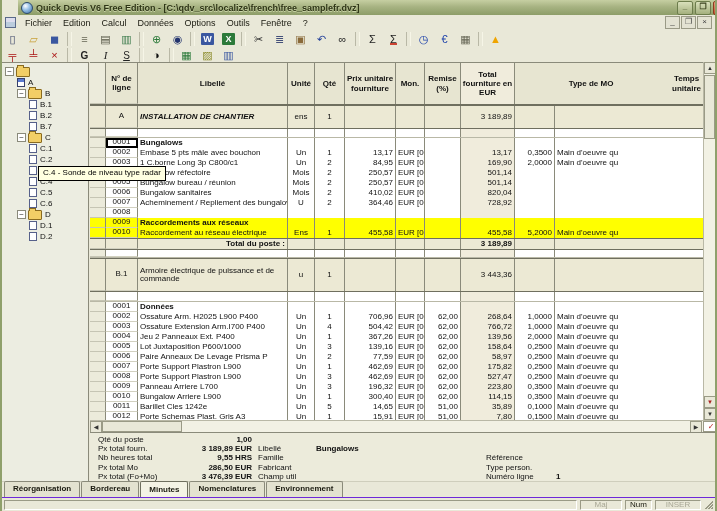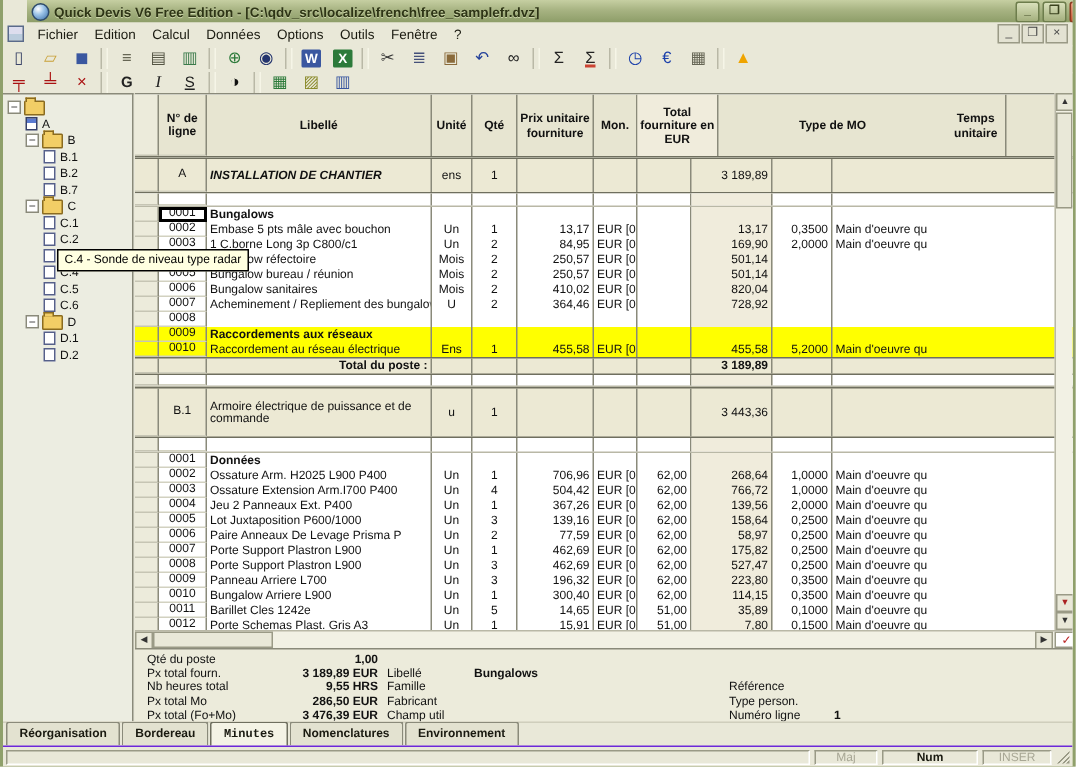--- a/index.html
+++ b/index.html
@@ -93,27 +93,27 @@
   .il{width:70px;padding-left:8px;flex:none;}
   .iv{width:84px;text-align:right;font-weight:bold;flex:none;}
   .il2{width:58px;margin-left:6px;flex:none;}
   .iv2{width:110px;font-weight:bold;flex:none;}
   .il3{width:64px;margin-left:60px;flex:none;}
   .iv3{font-weight:bold;margin-left:6px;flex:none;}
   
   #tabsbar{position:absolute;left:0;top:481px;width:100%;height:16px;background:#E9E8D8;display:flex;align-items:flex-end;padding-left:2px;border-top:1px solid #cfcebc;box-sizing:border-box;}
   .tab{font-size:8px;font-weight:bold;color:#1a1a10;background:#E3E2D0;border:1px solid #8a8a7a;border-bottom:none;
        padding:2px 8px 1px;margin-right:1px;border-radius:2px 2px 0 0;height:12px;line-height:10px;box-sizing:content-box;}
-  .tab.active{background:#F4F3E5;padding-top:3px;position:relative;top:1px;border-color:#6f6f5f;font-family:Liberation Mono, monospace;}
+  .tab.active{background:#F4F3E5;padding-top:3px;position:relative;top:1px;border-color:#6f6f5f;}
   
   #statusbar{position:absolute;left:0;top:497px;width:100%;height:14px;background:#E9E8D8;display:flex;align-items:center;padding:0 2px;box-sizing:border-box;border-top:1px solid #6d28d9;}
   .spanel{height:10px;border:1px solid;border-color:#9a9a86 #fff #fff #9a9a86;box-sizing:border-box;font-size:8px;line-height:8px;text-align:center;color:#1a1a10;margin-right:3px;}
   #sp-main{flex:1;}
   #sp-maj{width:42px;color:#a8a795;}
-  #sp-num{width:64px;font-weight:bold;}
+  #sp-num{width:27px;font-weight:normal;}
   #sp-ins{width:46px;color:#a8a795;}
   #grip{width:9px;height:9px;background:
      linear-gradient(135deg,transparent 55%,#9a9a86 55%,#9a9a86 62%,transparent 62%,transparent 72%,#9a9a86 72%,#9a9a86 79%,transparent 79%,transparent 88%,#9a9a86 88%);}
   
   #tooltip{position:absolute;left:36px;top:166px;height:13px;background:#FFFFE1;border:1px solid #000;
      font-size:8px;line-height:12px;padding:0 4px;white-space:nowrap;z-index:60;color:#000;}
 </style>
 </head>
 <body>
 
@@ -325,20 +325,21 @@
 
   <div id="gridarea">
     <div id="ghead">
         <div class="hc rh"></div>
         <div class="hc c0">N° de ligne</div>
         <div class="hc c1">Libellé</div>
         <div class="hc c2">Unité</div>
         <div class="hc c3">Qté</div>
         <div class="hc c4">Prix unitaire fourniture</div>
         <div class="hc c5">Mon.</div>
+        <div class="hc c6">Remise (%)</div>
         <div class="hc c7">Total fourniture en EUR</div>
         <div class="hc c9">Type de MO</div>
         <div class="hc c8">Temps unitaire</div>
       </div>
     <div id="gbody">
         <div class="grow t-section it" style="height: 24px;">
           <div class="cell rh"></div>
           <div class="cell c0">A</div>
           <div class="cell c1">INSTALLATION DE CHANTIER</div>
           <div class="cell c2">ens</div>

